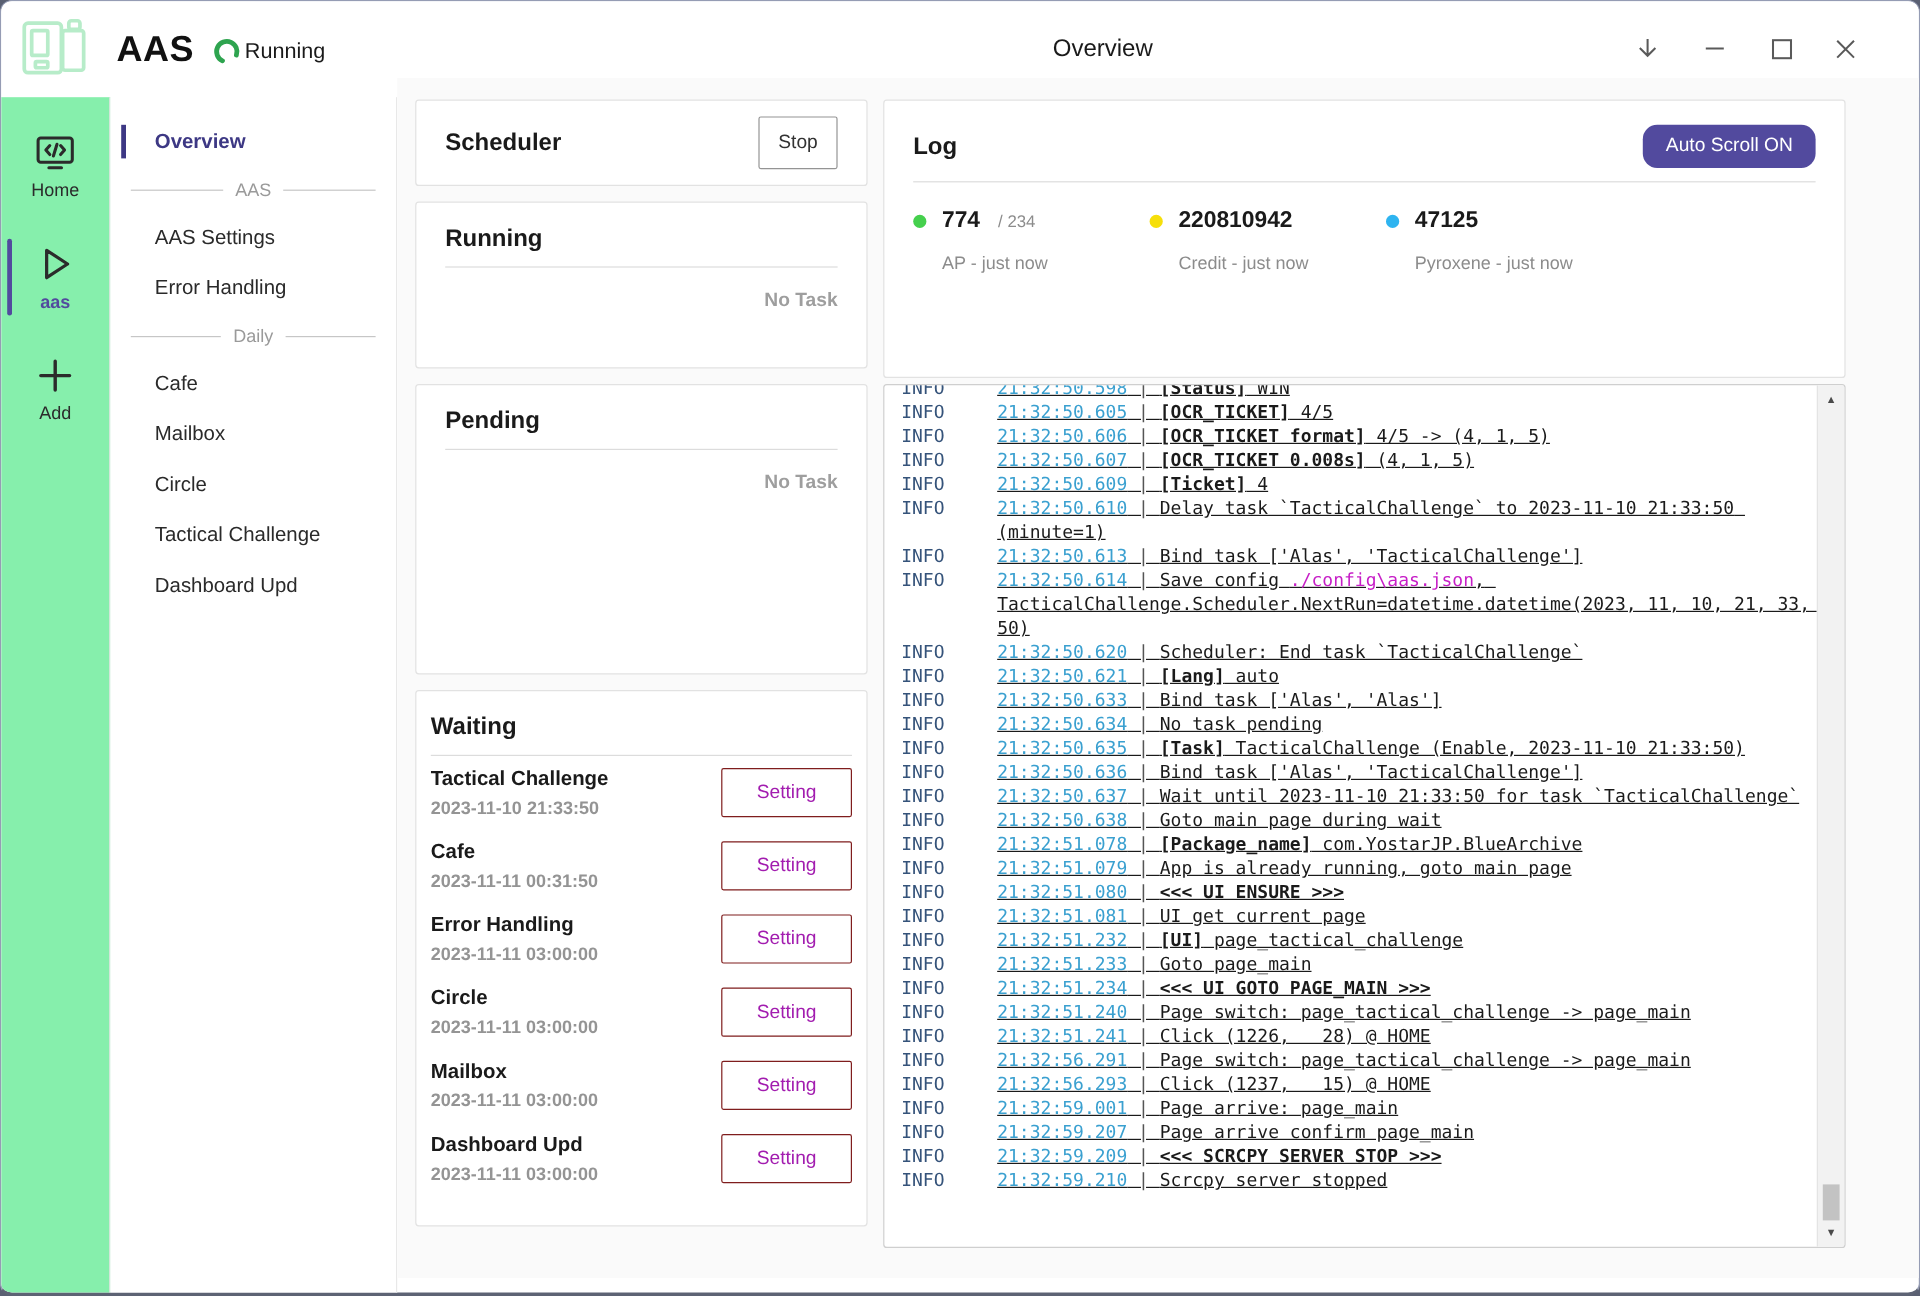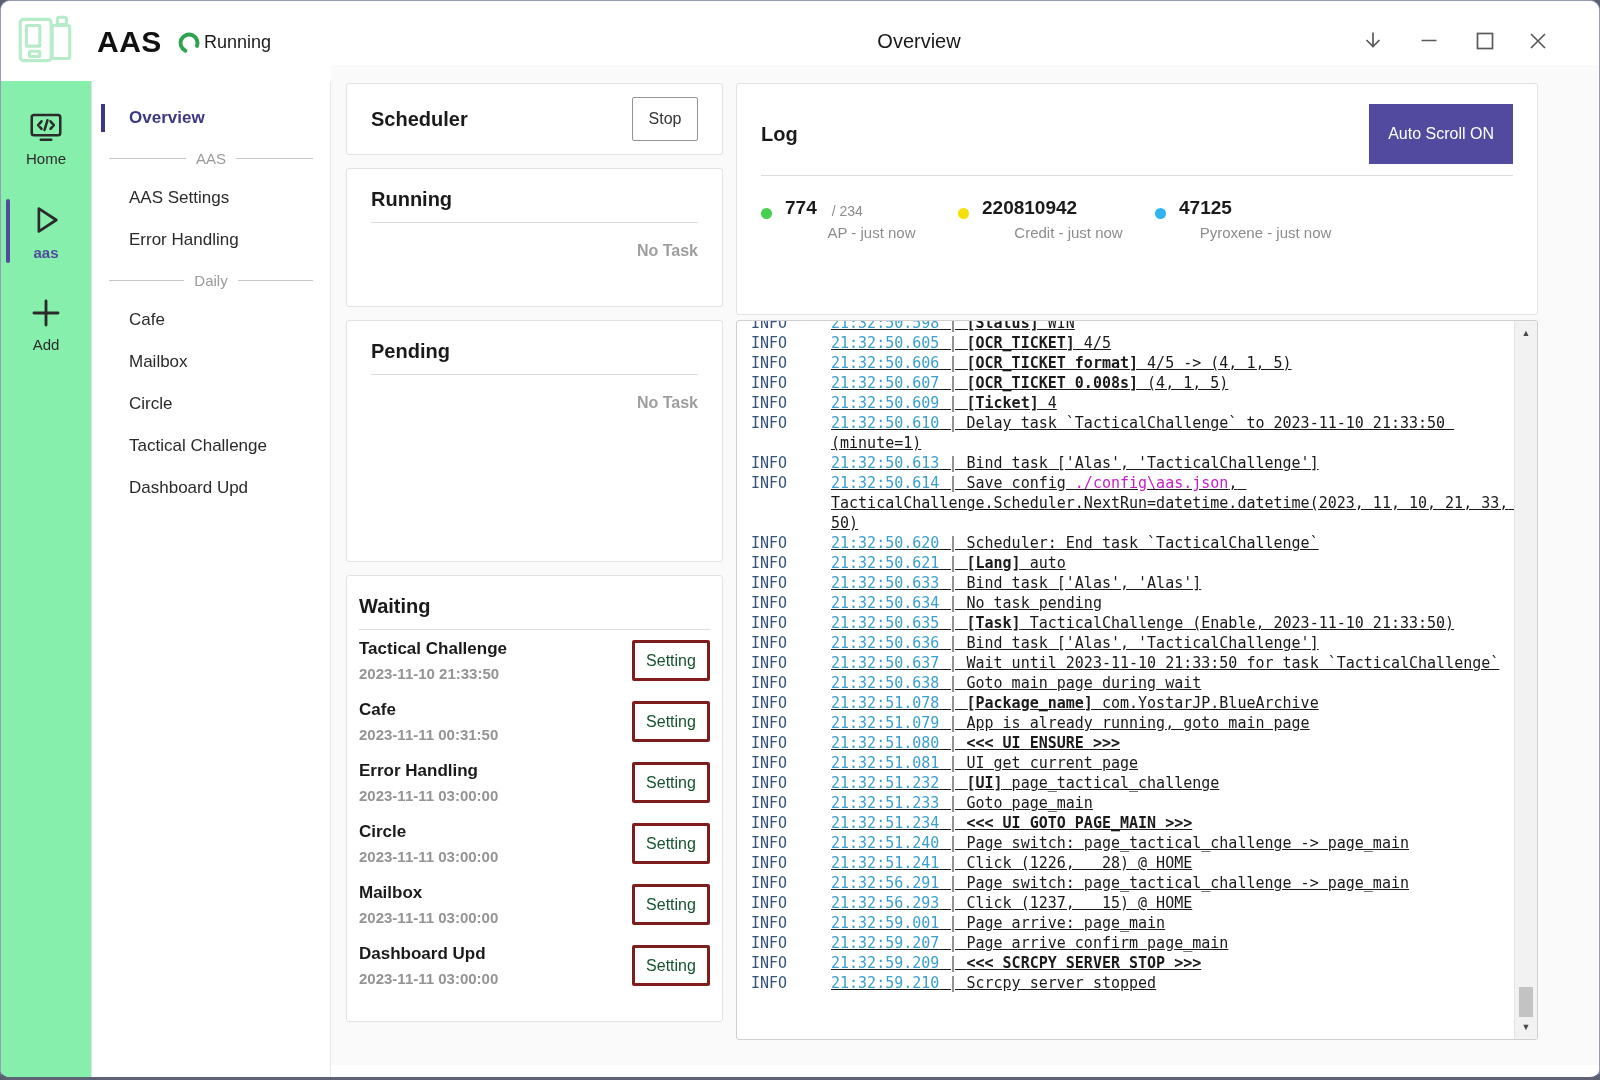--- a/index.html
+++ b/index.html
@@ -43,33 +43,33 @@
   #scheduler-card { left:15px; top:18px; width:377px; height:72px; display:flex; align-items:center; justify-content:space-between; padding:0 24px; }
   .stop-btn { width:66px; height:44px; background:#fff; border:1px solid #949494; border-radius:2px; font-size:16px; color:#333; font-family:inherit; cursor:pointer; }
 
   #running-card { left:15px; top:103px; width:377px; height:139px; padding:19px 24px; }
   #pending-card { left:15px; top:255px; width:377px; height:242px; padding:19px 24px; }
   #waiting-card { left:15px; top:510px; width:377px; height:447px; padding:19px 12px; }
 
   .task-row { height:61px; display:flex; align-items:center; justify-content:space-between; }
   .task-name { font-size:17px; font-weight:bold; color:#1a1a1a; }
   .task-time { font-size:15px; font-weight:bold; color:#949494; margin-top:6px; }
-  .setting-btn { width:78px; height:41px; background:#fff; border:3px solid #7f1d1d; border-radius:2px; font-size:16px; color:#14532d; font-family:inherit; cursor:pointer; }
+  .setting-btn { width:109px; height:41px; background:#fff; border:1px solid #7f1d1d; border-radius:2px; font-size:16px; color:#a21caf; font-family:inherit; cursor:pointer; }
 
   
   #log-card { left:405px; top:18px; width:802px; height:232px; padding:20px 24px; }
   #log-head { display:flex; align-items:center; justify-content:space-between; }
-  .autoscroll-btn { height:60px; padding:4px 19px; background:var(--accent); color:#fff; border:none; border-radius:0; font-size:16px; font-family:inherit; cursor:pointer; }
+  .autoscroll-btn { height:36px; padding:4px 19px; background:var(--accent); color:#fff; border:none; border-radius:12px; font-size:16px; font-family:inherit; cursor:pointer; }
   #log-stats { display:flex; margin-top:21px; }
   .stat { width:197px; }
-  .stat-top { display:flex; align-items:flex-end; gap:13px; }
+  .stat-top { display:flex; align-items:center; gap:13px; }
   .stat-dot { width:11px; height:11px; border-radius:50%; flex:none; }
   .stat-value { font-size:19px; font-weight:bold; color:#1a1a1a; }
   .stat-suffix { font-size:14px; color:#8c8c8c; margin-left:2px; }
-  .stat-label { font-size:15px; color:#8c8c8c; margin-top:5px; margin-left:24px;text-align:center; }
+  .stat-label { font-size:15px; color:#8c8c8c; margin-top:16px; margin-left:24px; }
 
   
   #log-panel { left:405px; top:255px; width:802px; height:720px; border:1px solid #cfcfcf; border-radius:3px; overflow:hidden; }
   #log-lines { position:absolute; left:0; top:0; right:23px; bottom:0; overflow:hidden; padding:0 4px 8px 14px; margin-top:-8px;
                font-family:"DejaVu Sans Mono","Liberation Mono",monospace; font-size:15px; line-height:20px; }
   .entry { position:relative; padding-left:80px; white-space:pre-wrap; word-break:break-word; color:#1a1a1a;text-decoration:underline; }
   .lvl { position:absolute; left:0; top:0; color:var(--level-info); }
   .time { color:var(--timestamp); }
   .pipe { color:#555; }
   .b { font-weight:bold; }

